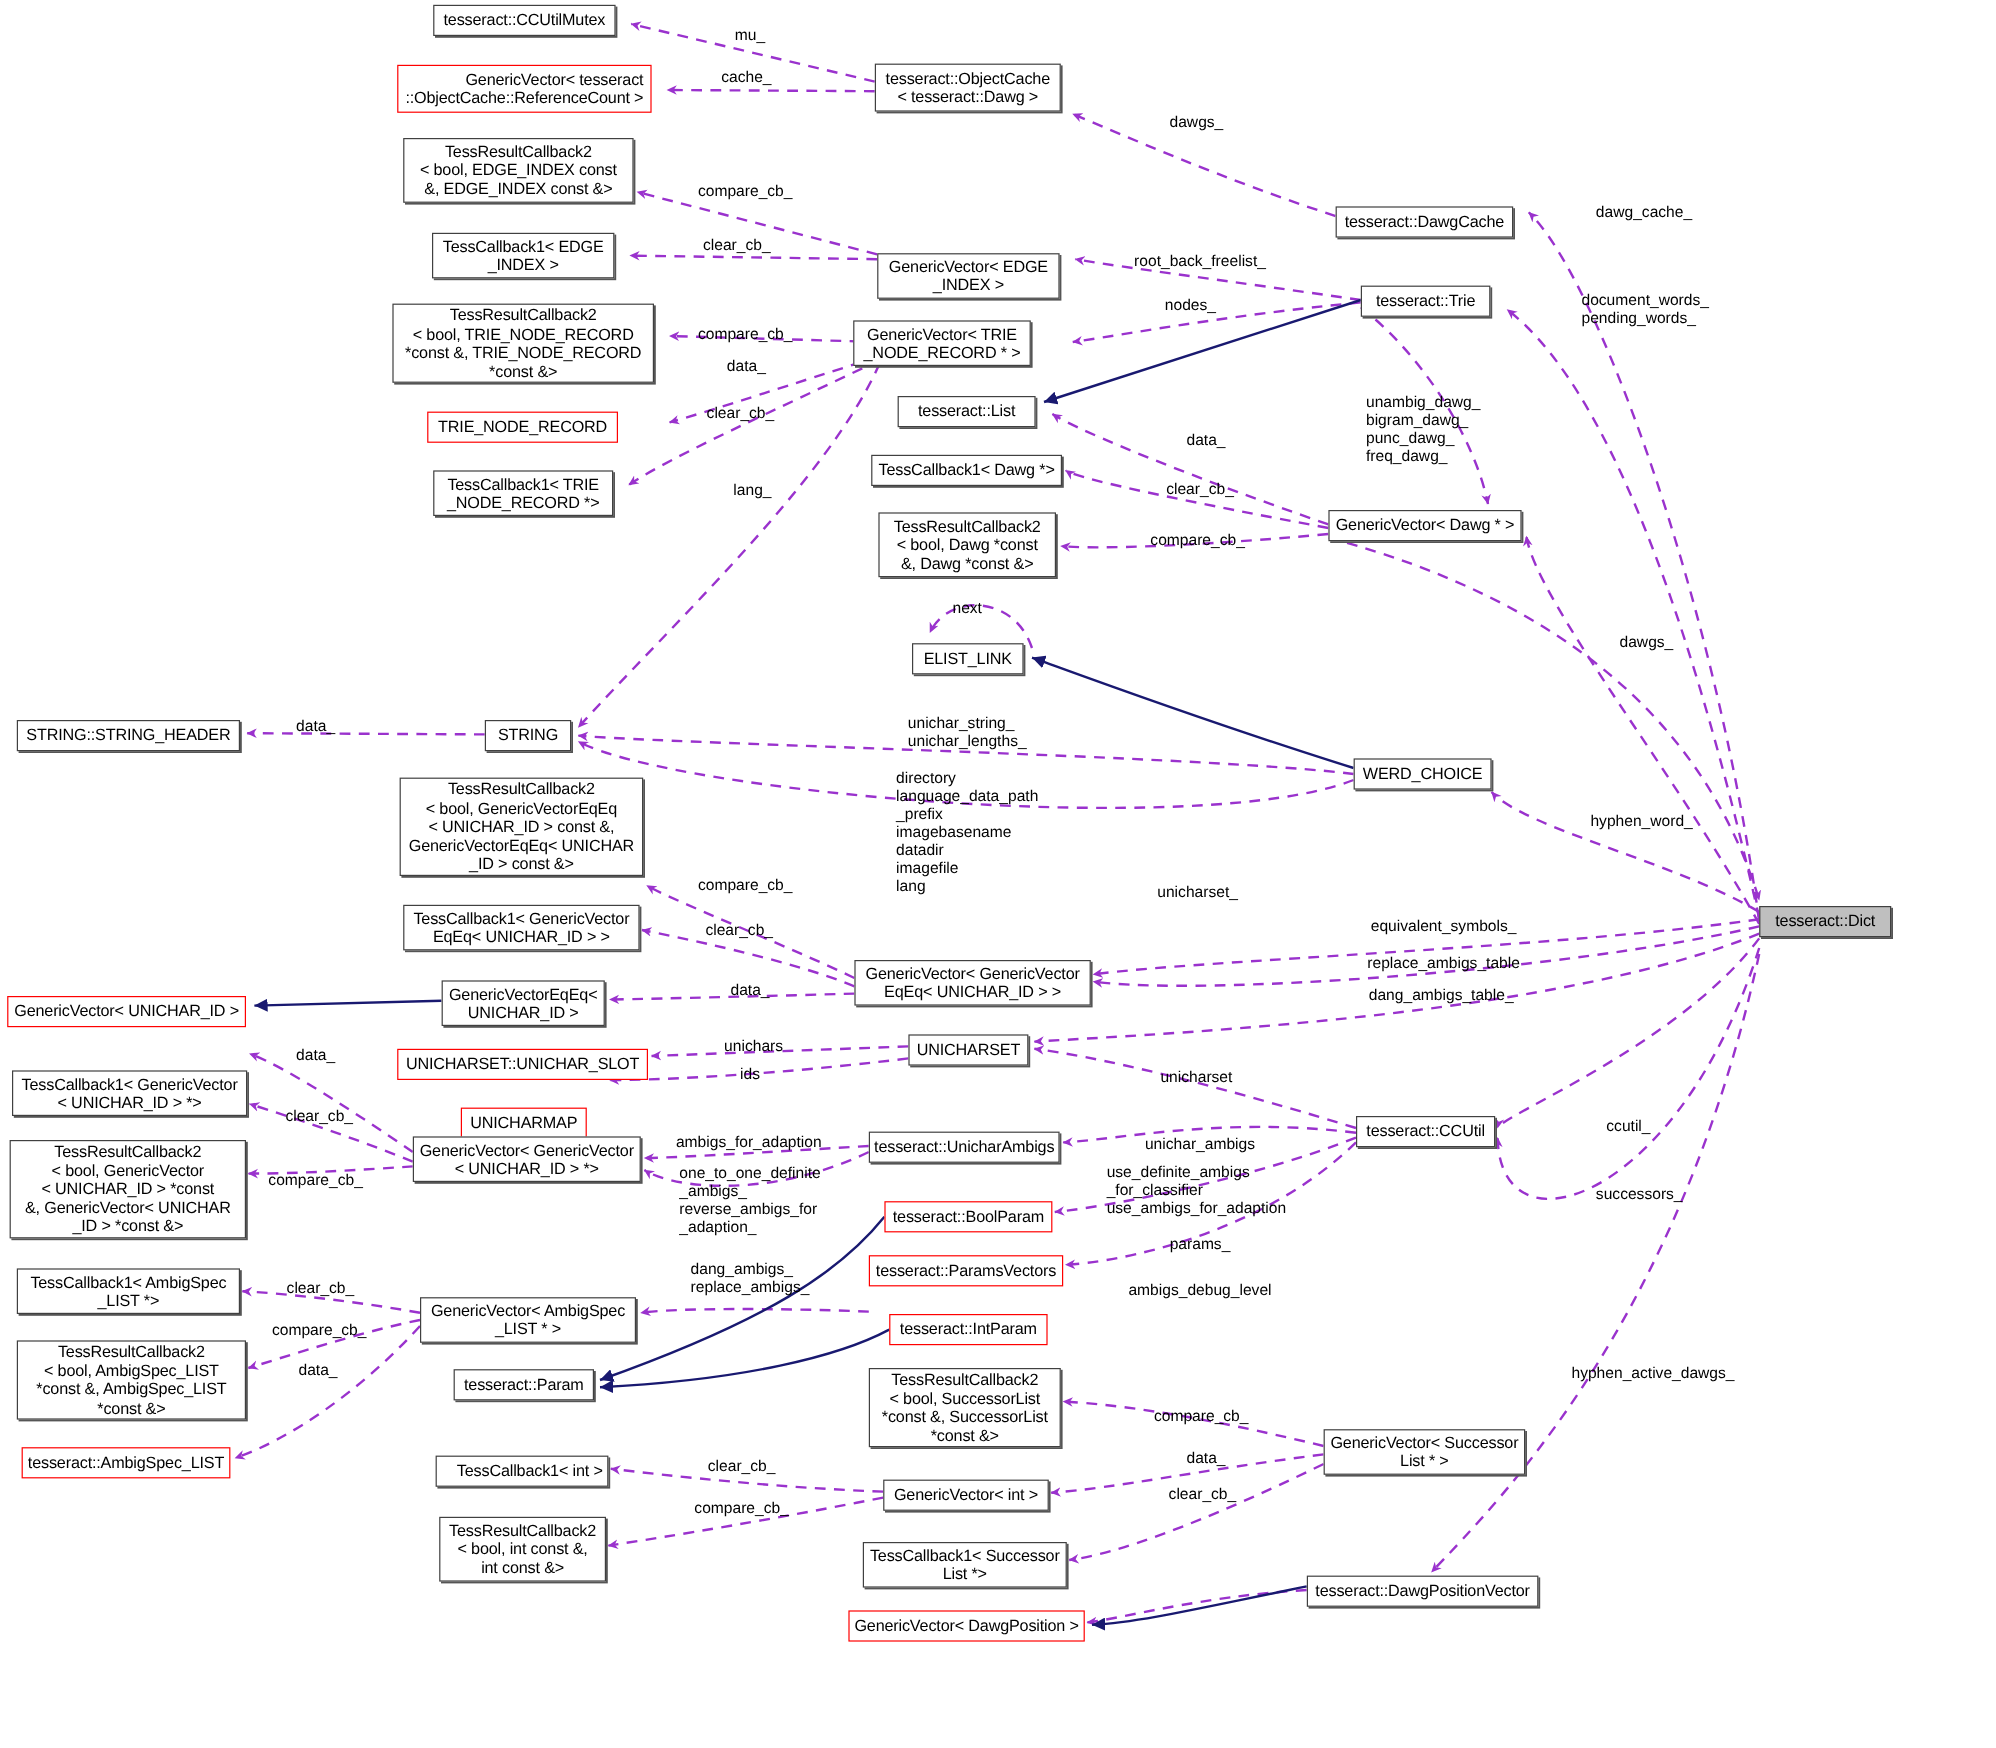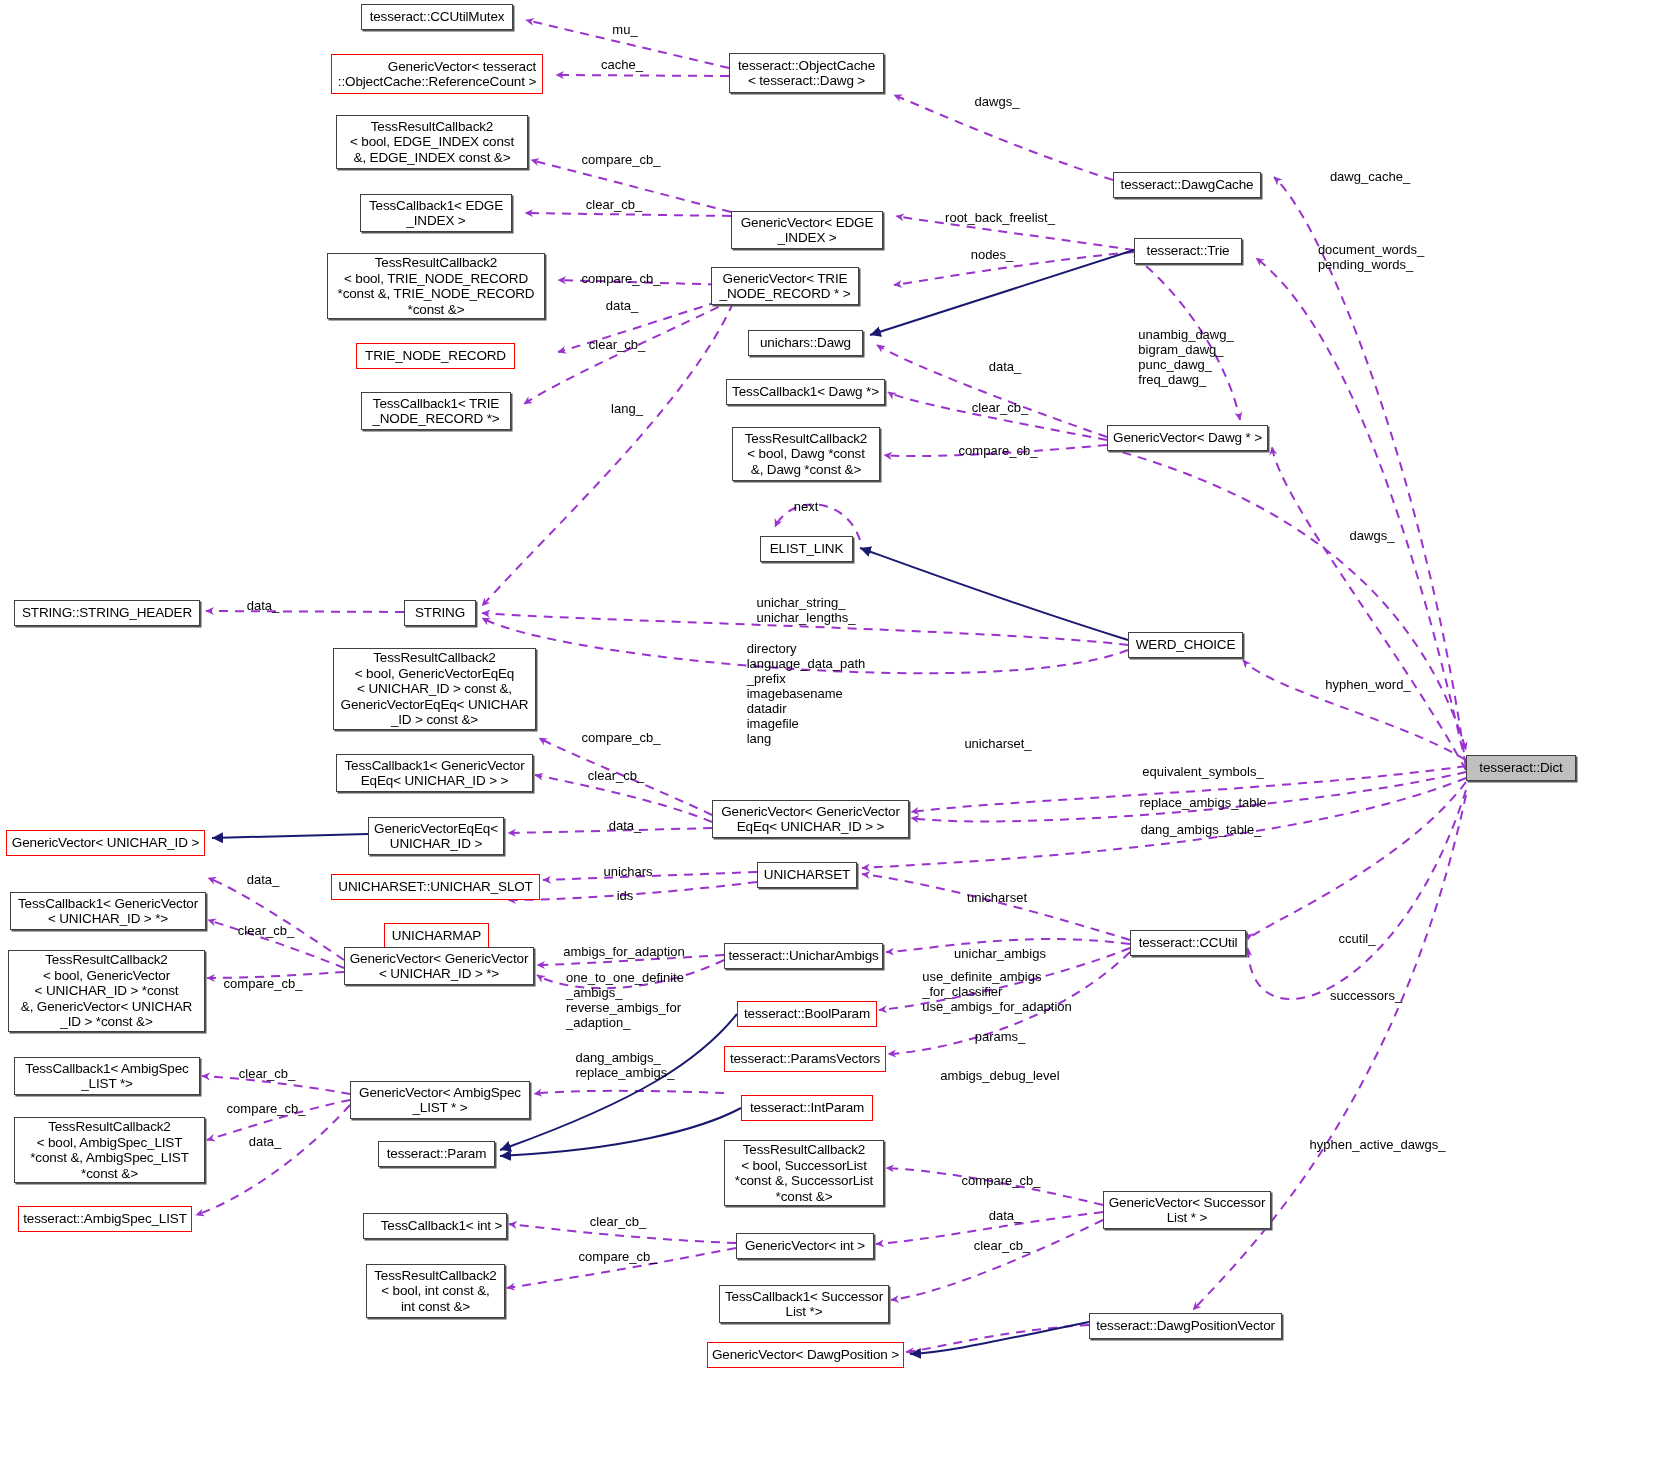--- a/index.html
+++ b/index.html
@@ -133,21 +133,21 @@
 _INDEX &gt;</div>
       <div class="node" style="left: 1113px; top: 172px; width: 148px; height: 26px;">tesseract::DawgCache</div>
       <div class="node" style="left: 1134px; top: 238px; width: 108px; height: 26px;">tesseract::Trie</div>
       <div class="node" style="left: 327px; top: 253px; width: 218px; height: 66px;">TessResultCallback2
 &lt; bool, TRIE_NODE_RECORD
 *const &amp;, TRIE_NODE_RECORD
 *const &amp;&gt;</div>
       <div class="node" style="left: 711px; top: 267px; width: 148px; height: 38px;">GenericVector&lt; TRIE
 _NODE_RECORD * &gt;</div>
       <div class="node red" style="left: 356px; top: 343px; width: 159px; height: 26px;">TRIE_NODE_RECORD</div>
-      <div class="node" style="left: 748px; top: 330px; width: 115px; height: 26px;">unichars::Dawg</div>
+      <div class="node" style="left: 748px; top: 330px; width: 115px; height: 26px;">tesseract::List</div>
       <div class="node" style="left: 361px; top: 392px; width: 150px; height: 38px;">TessCallback1&lt; TRIE
 _NODE_RECORD *&gt;</div>
       <div class="node" style="left: 726px; top: 379px; width: 159px; height: 26px;">TessCallback1&lt; Dawg *&gt;</div>
       <div class="node" style="left: 732px; top: 427px; width: 148px; height: 54px;">TessResultCallback2
 &lt; bool, Dawg *const
 &amp;, Dawg *const &amp;&gt;</div>
       <div class="node" style="left: 1107px; top: 425px; width: 161px; height: 26px; text-align: right;">GenericVector&lt; Dawg * &gt;</div>
       <div class="node" style="left: 760px; top: 536px; width: 93px; height: 26px;">ELIST_LINK</div>
       <div class="node" style="left: 14px; top: 600px; width: 186px; height: 26px;">STRING::STRING_HEADER</div>
       <div class="node" style="left: 404px; top: 600px; width: 72px; height: 26px;">STRING</div>

